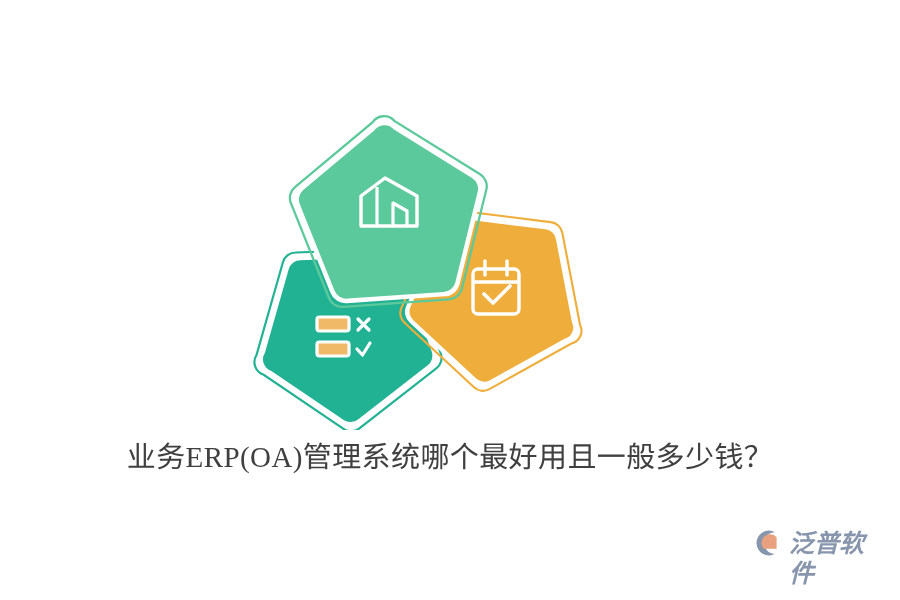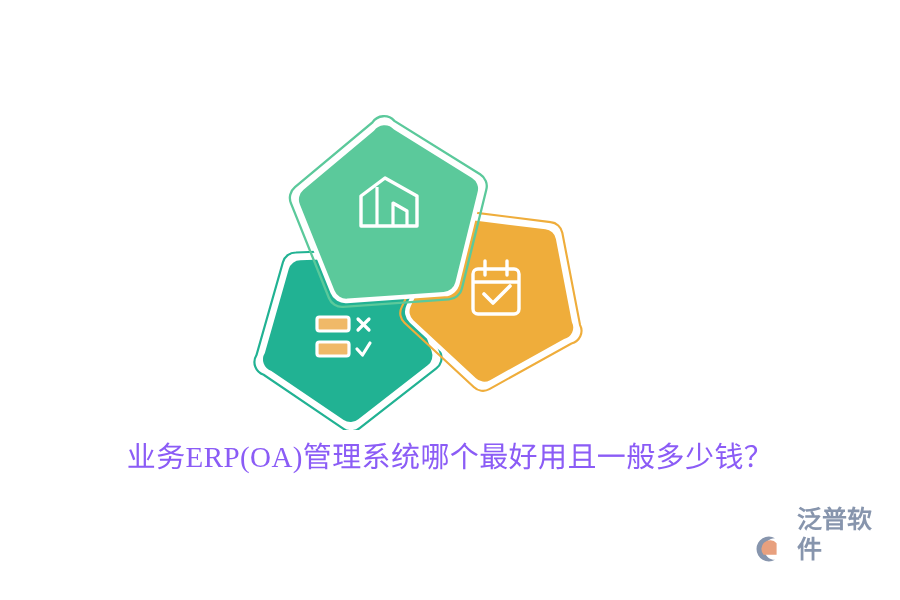--- a/index.html
+++ b/index.html
@@ -38,37 +38,38 @@
   #headline {
     position: absolute;
     left: 0;
     top: 435px;
     width: 900px;
     text-align: center;
     font-family: "Liberation Serif", "DejaVu Serif", serif;
     font-size: 29px;
     line-height: 44px;
     letter-spacing: 0.4px;
-    color: #8b5cf6;
+    color: #404040;
     white-space: nowrap;
   }
 
   
   #watermark {
     position: absolute;
     right: 18px;
     bottom: 14px;
     width: 130px;
     height: 58px;
   }
   #watermark .logo-row {
     display: flex;
-    align-items: flex-end;
+    align-items: flex-start;
     height: 36px;
-    gap: 15px;
+    gap: 7px;
+    font-style: italic;
   }
   #watermark .mark {
     width: 30px;
     height: 30px;
     flex: 0 0 30px;
   }
   #watermark .brand {
     font-family: "Liberation Sans", "DejaVu Sans", sans-serif;
     font-size: 25px;
     font-weight: 700;

